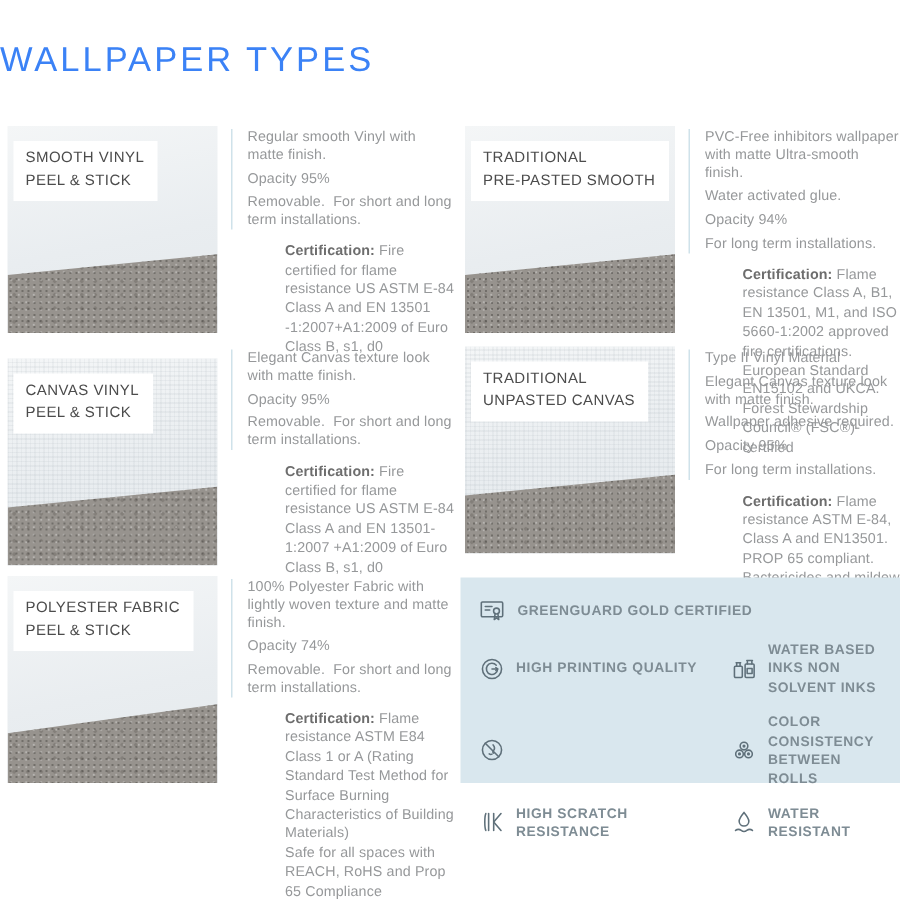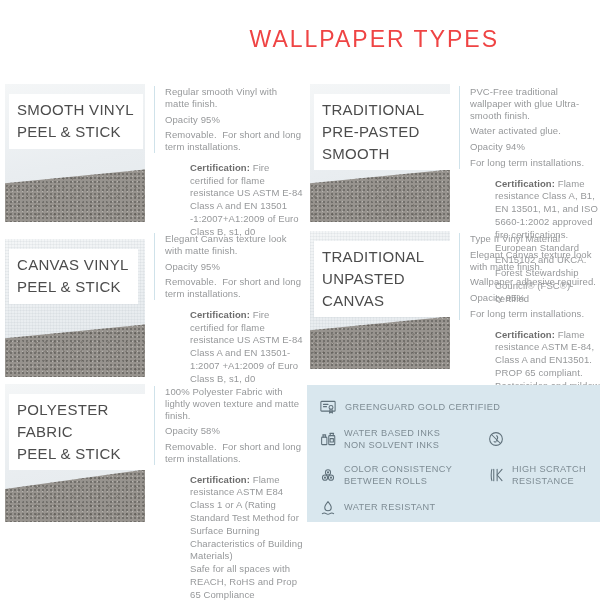--- a/index.html
+++ b/index.html
@@ -2,22 +2,22 @@
 <html style="--panel-bg: #d9e7ee; --wall: #eef1f4; --concrete: #97938e; --text-dark: #424242; --text-body: #96989a; --divider: #cfe2ea;"><head>
 <meta charset="utf-8">
 <style>
   * { margin:0; padding:0; box-sizing:border-box; }
   html,body { background:#ffffff; }
   #page {
     position:relative; width:600px; height:600px; background:#fff;
     font-family:"Liberation Sans", sans-serif; overflow:hidden;
   }
   .title {
-    position:absolute; top:26px; left:0; width:499px; text-align:right;
-    font-size:23px; font-weight:500; letter-spacing:2px; color:#ef4444;
+    position:absolute; top:26px; left:0; width:499px; text-align:left;
+    font-size:23px; font-weight:500; letter-spacing:2px; color:#3b82f6;
   }
   
   .swatch {
     position:absolute; width:140px; height:138px; overflow:hidden;
     background:linear-gradient(168deg, #f4f6f7 0%, #e9edf0 55%, #e4e9ec 100%);
   }
   .swatch.canvas-texture::before{
     content:""; position:absolute; inset:0;
     background-image:repeating-linear-gradient(0deg, rgba(160,170,178,.12) 0 1px, transparent 1px 3px),
                      repeating-linear-gradient(90deg, rgba(160,170,178,.10) 0 1px, transparent 1px 3px);
@@ -27,41 +27,41 @@
     background-image:
       radial-gradient(rgba(52,50,47,.38) .7px, transparent .9px),
       radial-gradient(rgba(255,255,255,.30) .6px, transparent .8px),
       radial-gradient(rgba(70,66,60,.25) 1px, transparent 1.2px);
     background-size:4px 4px, 5px 5px, 9px 9px;
     clip-path:polygon(0 72%, 100% 62%, 100% 100%, 0 100%);
   }
   .concrete.tall { clip-path:polygon(0 76%, 100% 62%, 100% 100%, 0 100%); }
   .band {
     position:absolute; top:10px; left:4px; background:#ffffff;
-    padding:5px 9px 6px 8px; font-size:15px; font-weight:500; line-height:1.45;
+    padding:5px 9px 6px 8px; font-size:10px; font-weight:500; line-height:1.45;
     letter-spacing:.3px; color:#4c4c4c; white-space:pre-line;
   }
   
   .textblock { position:absolute; }
   .desc {
     border-left:1px solid #cfe2ea; padding-left:10px;
   }
   .desc p {
     font-size:9.5px; line-height:1.24; color:#96989a; margin-bottom:4px;
     white-space:pre-wrap; letter-spacing:.1px;
   }
   .cert {
     margin-top:9px; font-size:9.5px; line-height:1.35; color:#96989a;
     white-space:pre-wrap; letter-spacing:.1px;margin-left:36px;
   }
   .cert b { color:#6d6d6d; font-weight:700; }
   
   .features {
     position:absolute; left:307px; top:385px; width:293px; height:137px;
-    background:var(--panel-bg, #d9e7ee); padding:13px 6px 8px 12px;
+    background:var(--panel-bg, #d9e7ee); padding:13px 6px 8px 12px;font-weight:bold;
   }
   .feat-row { display:flex; align-items:center; gap:8px; margin-bottom:11px; }
   .feat-grid {
     display:grid; grid-template-columns:164px 1fr; column-gap:4px; row-gap:11px;
   }
   .feat-item { display:flex; align-items:center; gap:7px; }
   .feat-label {
     font-size:9.2px; color:#7e8c94; letter-spacing:.4px; line-height:1.35;
   }
   .ficon { flex:0 0 auto; width:18px; height:18px; stroke:#5f707a; fill:none;
@@ -88,21 +88,21 @@
     <div class="cert"><b>Certification:</b><span> Fire certified for flame resistance US ASTM E-84 Class A and EN 13501 -1:2007+A1:2009 of Euro Class B, s1, d0</span></div>
   </div>
 
   <div class="swatch" style="left:310px; top:84px;">
     <div class="concrete"></div>
     <div class="band">TRADITIONAL
 PRE-PASTED SMOOTH</div>
   </div>
   <div class="textblock" style="left:459px; top:86px; width:141px;">
     <div class="desc">
-      <p>PVC-Free traditional wallpaper with glue Ultra-smooth finish.</p>
+      <p>PVC-Free inhibitors wallpaper with matte Ultra-smooth finish.</p>
       <p>Water activated glue.</p>
       <p>Opacity 94%</p>
       <p>For long term installations.</p>
     </div>
     <div class="cert"><b>Certification:</b><span> Flame resistance Class A, B1, EN 13501, M1, and ISO 5660-1:2002 approved fire certifications. European Standard EN15102 and UKCA. Forest Stewardship Council® (FSC®)-certified</span></div>
   </div>
 
   <div class="swatch canvas-texture" style="left:5px; top:239px;">
     <div class="concrete"></div>
     <div class="band">CANVAS VINYL
@@ -134,41 +134,49 @@
   </div>
 
   <div class="swatch" style="left:5px; top:384px;padding-left:20px;">
     <div class="concrete tall"></div>
     <div class="band">POLYESTER FABRIC
 PEEL &amp; STICK</div>
   </div>
   <div class="textblock" style="left:154px; top:386px; width:153px;">
     <div class="desc">
       <p>100% Polyester Fabric with lightly woven texture and matte finish.</p>
-      <p>Opacity 58%</p>
+      <p>Opacity 74%</p>
       <p>Removable.  For short and long term installations.</p>
     </div>
     <div class="cert"><b>Certification:</b><span> Flame resistance ASTM E84 Class 1 or A (Rating Standard Test Method for Surface Burning Characteristics of Building Materials)
 Safe for all spaces with REACH, RoHS and Prop 65 Compliance</span></div>
   </div>
 
   <div class="features">
 
     <div class="feat-row">
       <svg class="ficon" viewBox="0 0 24 24">
         <rect x="2.5" y="4.5" width="19" height="13" rx="1"></rect>
         <path d="M6 8.5h6 M6 11.5h4"></path>
         <circle cx="16" cy="12.5" r="2.6"></circle>
         <path d="M14.8 14.8 14 20l2-1.4L18 20l-.8-5.2"></path>
       </svg>
       <span class="feat-label" style="max-width:220px">GREENGUARD GOLD CERTIFIED</span>
     </div>
 
     <div class="feat-grid">
 
+      <div class="feat-item">
+        <svg class="ficon" viewBox="0 0 24 24">
+          <circle cx="12" cy="12" r="8.5"></circle>
+          <path d="M15.8 8.6A5 5 0 1 0 17 12h-5"></path>
+          <path d="M15.4 10.8 17 12l-1.6 1.2"></path>
+        </svg>
+        <span class="feat-label" style="max-width:130px">HIGH PRINTING QUALITY</span>
+      </div>
 
       <div class="feat-item">
         <svg class="ficon" viewBox="0 0 24 24">
           <rect x="3.5" y="9.5" width="7" height="10" rx="1"></rect>
           <path d="M5.5 9.5v-3h3v3 M5 6.5h4"></path>
           <rect x="13" y="7.5" width="8" height="12" rx="1"></rect>
           <path d="M15 7.5v-3h4v3 M14.5 4.5h5"></path>
           <rect x="14.8" y="11.5" width="4.4" height="4.5"></rect>
         </svg>
         <span class="feat-label" style="max-width:105px">WATER BASED INKS NON SOLVENT INKS</span>

